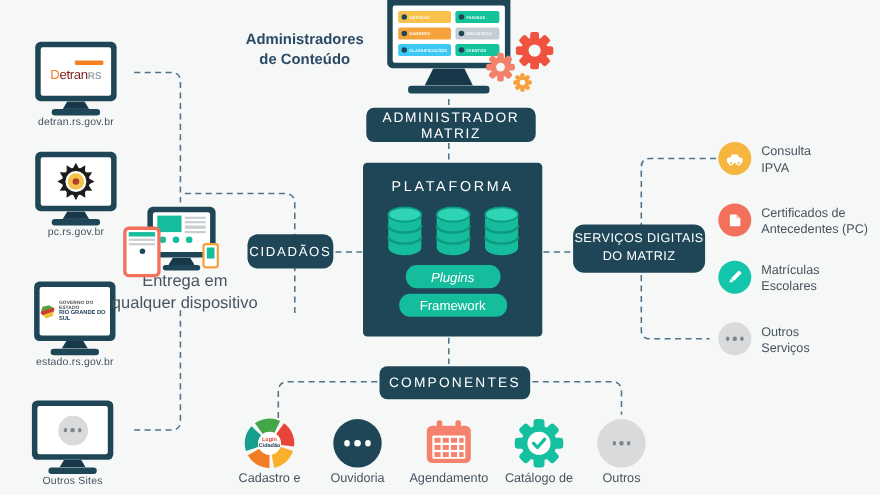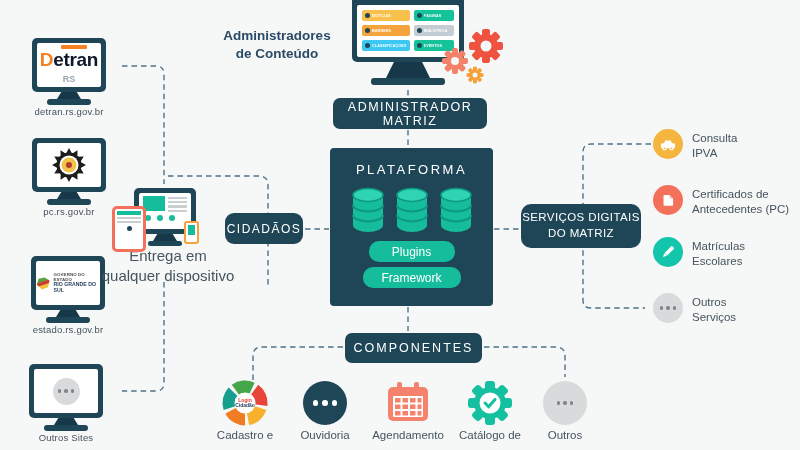--- a/index.html
+++ b/index.html
@@ -13,21 +13,21 @@
   .monitor{position:absolute;z-index:2;}
   .m-frame{background:#1f4657;border-radius:5px;padding:5px;box-sizing:border-box;}
   .m-screen{background:#fff;border-radius:2px;width:100%;height:100%;display:flex;align-items:center;justify-content:center;overflow:hidden;}
   .m-stand{width:24px;height:7px;background:#163848;margin:0 auto;clip-path:polygon(18% 0,82% 0,100% 100%,0 100%);}
   .m-base{width:44px;height:6px;background:#1f4657;border-radius:3px;margin:0 auto;}
   .site-label{position:absolute;z-index:2;font-size:9.5px;color:#44525c;text-align:center;letter-spacing:.2px;}
 
   
   .detran{line-height:1;text-align:center;}
   .detran-tag{width:26px;height:4px;background:#f58220;border-radius:1px;margin:0 0 1px 24px;}
-  .detran-word{display:inline-block;font-weight:bold;font-size:19px;color:#0f172a;letter-spacing:-.3px;}
+  .detran-word{display:inline-block;font-weight:normal;font-size:12px;color:#7f1d1d;letter-spacing:-.3px;}
   .detran-word::first-letter{color:#f58220;}
   .detran-rs{font-size:9px;font-weight:bold;color:#9aa5ad;}
 
   
   .estado{display:flex;align-items:center;gap:3px;}
   .estado-text{text-align:left;line-height:1.15;}
   .estado-l1{font-size:4.4px;color:#4b4b4b;font-weight:bold;letter-spacing:.1px;}
   .estado-l2{font-size:5.2px;color:#1f3c57;font-weight:bold;}
 
   .gray-circle{background:#d8dadb;border-radius:50%;display:flex;align-items:center;justify-content:center;gap:3px;}
@@ -322,21 +322,21 @@
         <path d="M3,19 a15,6.5 0 0 0 30,0" fill="none" stroke="#0d9a80" stroke-width="2.2"></path>
         <path d="M3,29 a15,6.5 0 0 0 30,0" fill="none" stroke="#0d9a80" stroke-width="2.2"></path>
       </svg>
       <svg width="36" height="48" viewBox="0 0 36 48">
         <path d="M3,9 V39 a15,7 0 0 0 30,0 V9" fill="#16bd9d"></path>
         <ellipse cx="18" cy="9" rx="15" ry="6.5" fill="#2fd4b4" stroke="#0d9a80" stroke-width="1.6"></ellipse>
         <path d="M3,19 a15,6.5 0 0 0 30,0" fill="none" stroke="#0d9a80" stroke-width="2.2"></path>
         <path d="M3,29 a15,6.5 0 0 0 30,0" fill="none" stroke="#0d9a80" stroke-width="2.2"></path>
       </svg>
     </div>
-    <div class="pill" style="width:86px;height:21px;margin-top:7px;">
+    <div class="pill" style="width:86px;height:21px;margin-top:7px;font-style:italic;">
       <span>Plugins</span>
     </div>
     <div class="pill" style="width:98px;height:21px;margin-top:5px;">
       <span>Framework</span>
     </div>
   </div>
 
   <div class="nbox small" style="left:225px;top:213px;width:78px;height:31px;border-radius:9px;font-size:12px;">
     <span>CIDADÃOS</span>
   </div>

